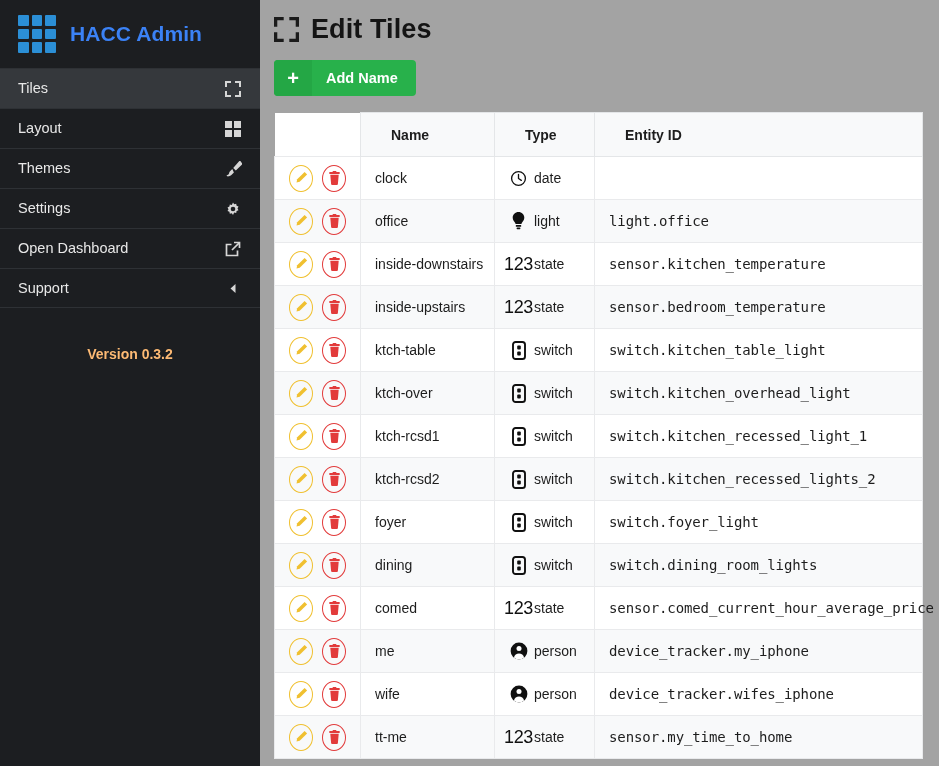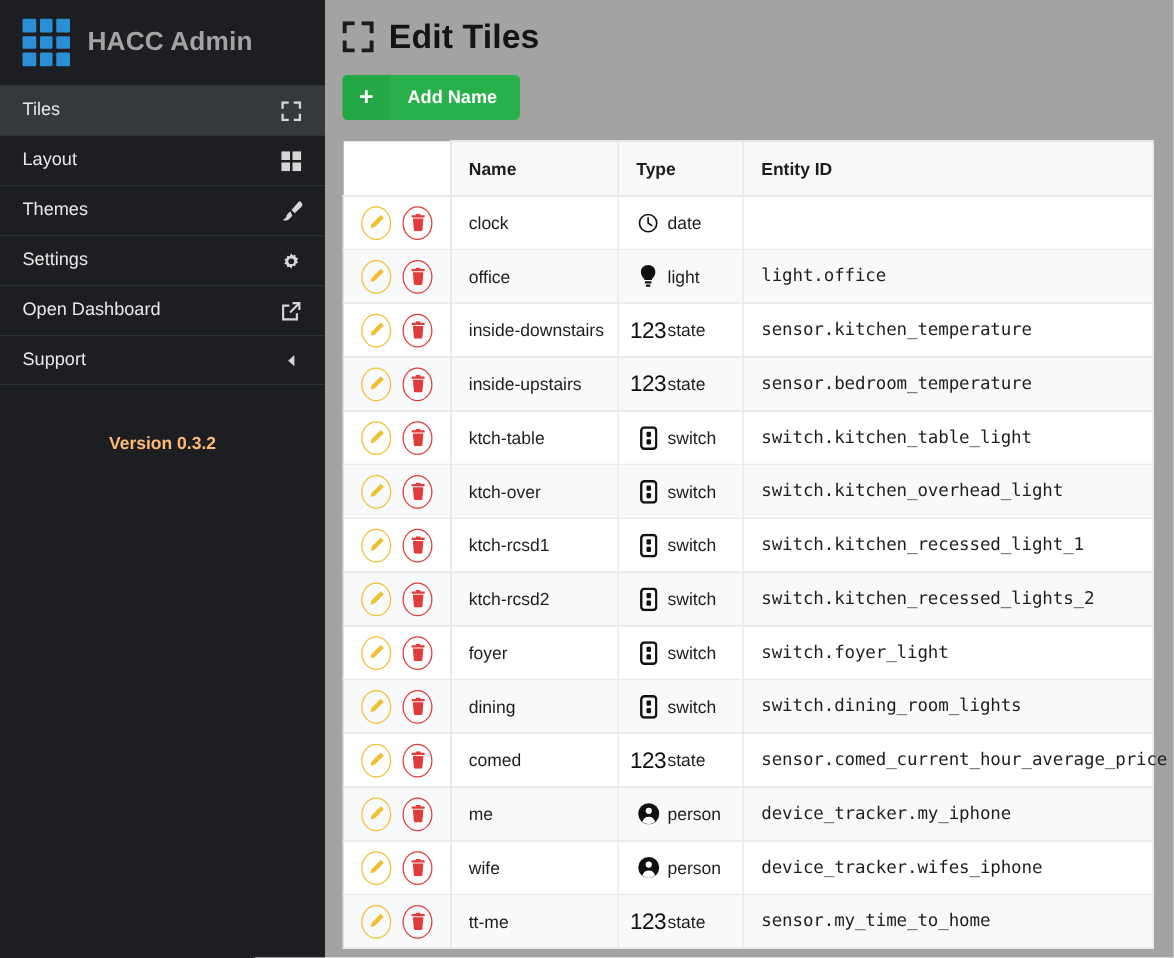--- a/index.html
+++ b/index.html
@@ -48,21 +48,21 @@
     grid-template-rows: repeat(3, 1fr);
     gap: 3px;
   }
   .logo-grid i {
     display: block;
     background: #2b8fd6;
     border-radius: 1px;
   }
 
   .brand-title {
-    color: #a3a3a3;
+    color: #3b82f6;
     font-size: 21px;
     font-weight: 700;
     letter-spacing: .1px;
   }
 
   .nav { display: flex; flex-direction: column; justify-content: center; }
 
   .nav-item {
     height: 40px;
     display: flex;
@@ -166,21 +166,21 @@
   table.tiles col.c-act  { width: 86px; }
   table.tiles col.c-name { width: 134px; }
   table.tiles col.c-type { width: 100px; }
   table.tiles col.c-eid  { width: 328px; }
 
   table.tiles thead th {
     height: 44px;
     background: #f8f9fa;
     border: 1px solid #e4e6e8;
     text-align: left;
-    padding: 0 14px;
+    padding: 0 30px;
     font-size: 14px;
     font-weight: 700;
     color: #1d1d1d;
     vertical-align: middle;
   }
   table.tiles thead th.blank {
     background: #ffffff;
     border: none;
   }
 

